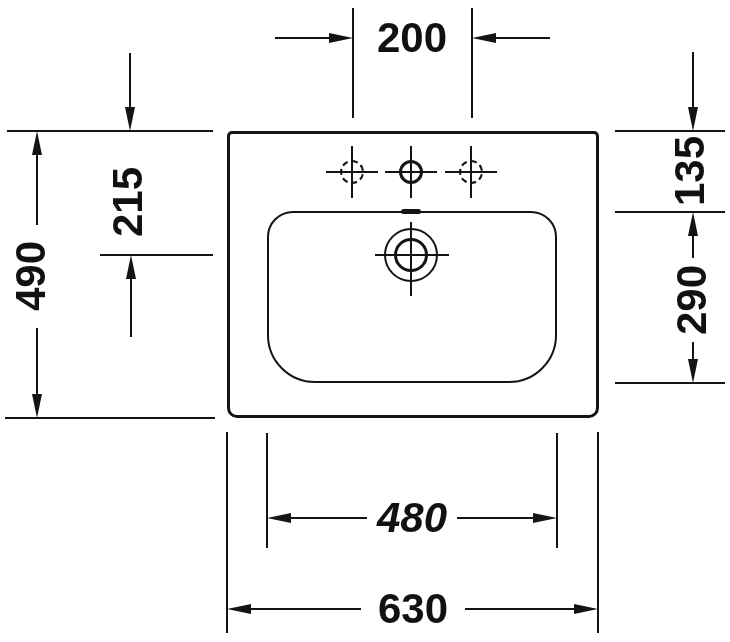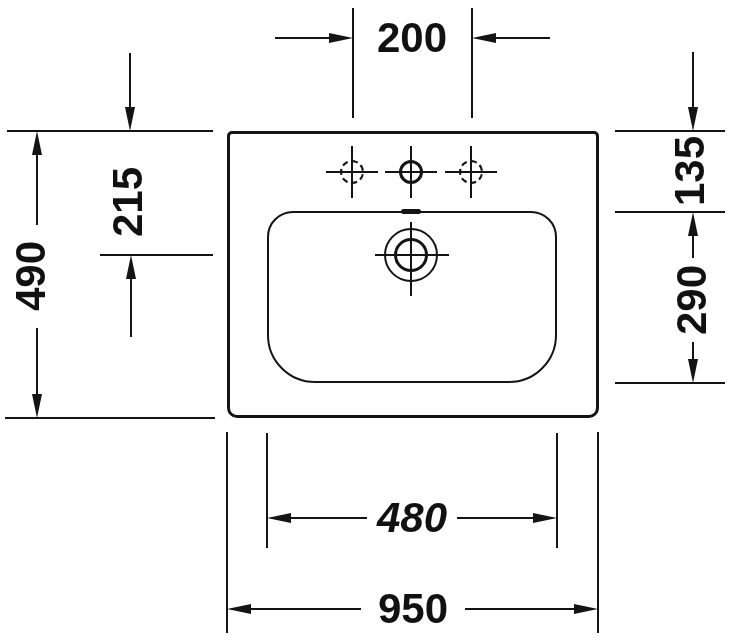--- a/index.html
+++ b/index.html
@@ -116,16 +116,16 @@
     <div class="dim-label" style="left:412px;top:518px;font-style:italic;">480</div>
   </div>
 
   <div>
     <div class="vline" style="left:226px;top:432px;height:201px;"></div>
     <div class="vline" style="left:597px;top:432px;height:201px;"></div>
     <div class="arrow left" style="left:227px;top:604px;"></div>
     <div class="hline" style="left:251px;top:608px;width:110px;"></div>
     <div class="hline" style="left:465px;top:608px;width:109px;"></div>
     <div class="arrow right" style="left:574px;top:604px;"></div>
-    <div class="dim-label" style="left:413px;top:609px;">950</div>
+    <div class="dim-label" style="left:413px;top:609px;">630</div>
   </div>
 
 </div>
 
 </body></html>

